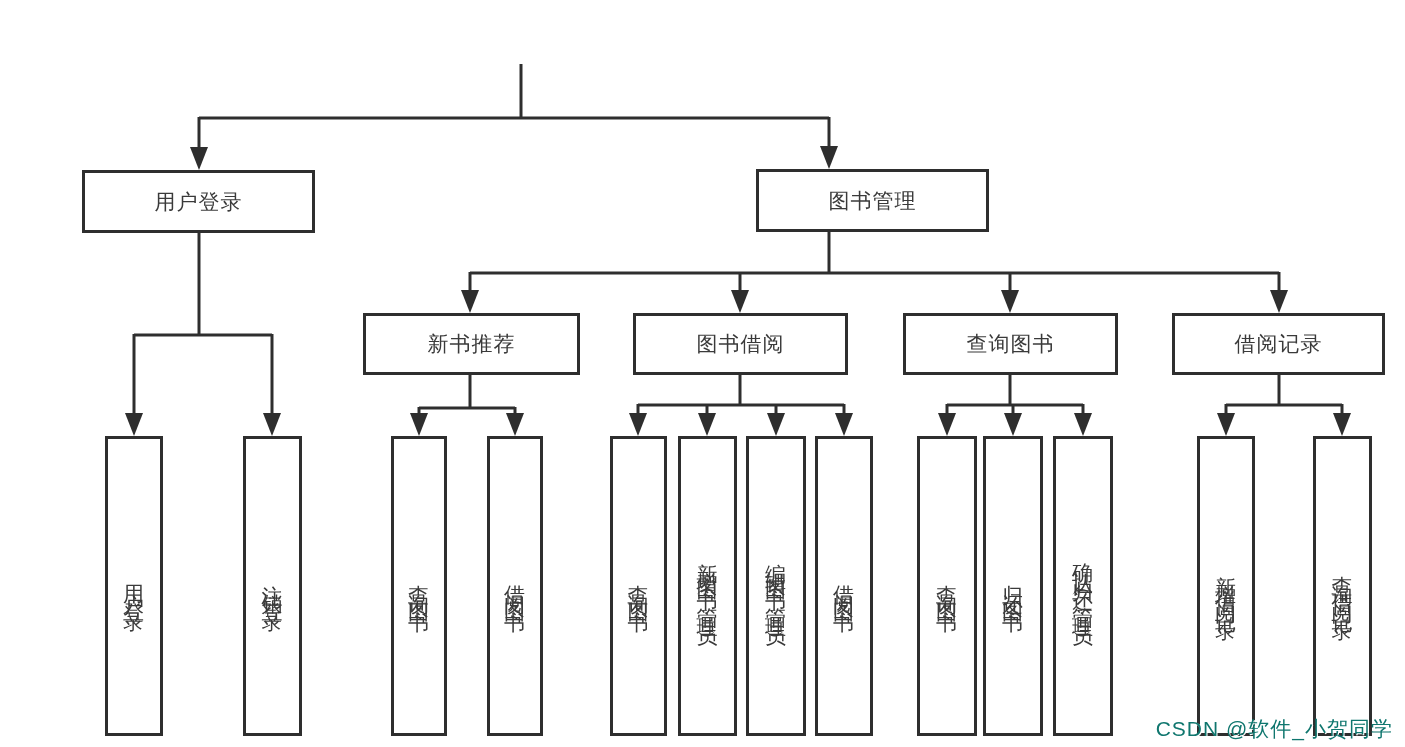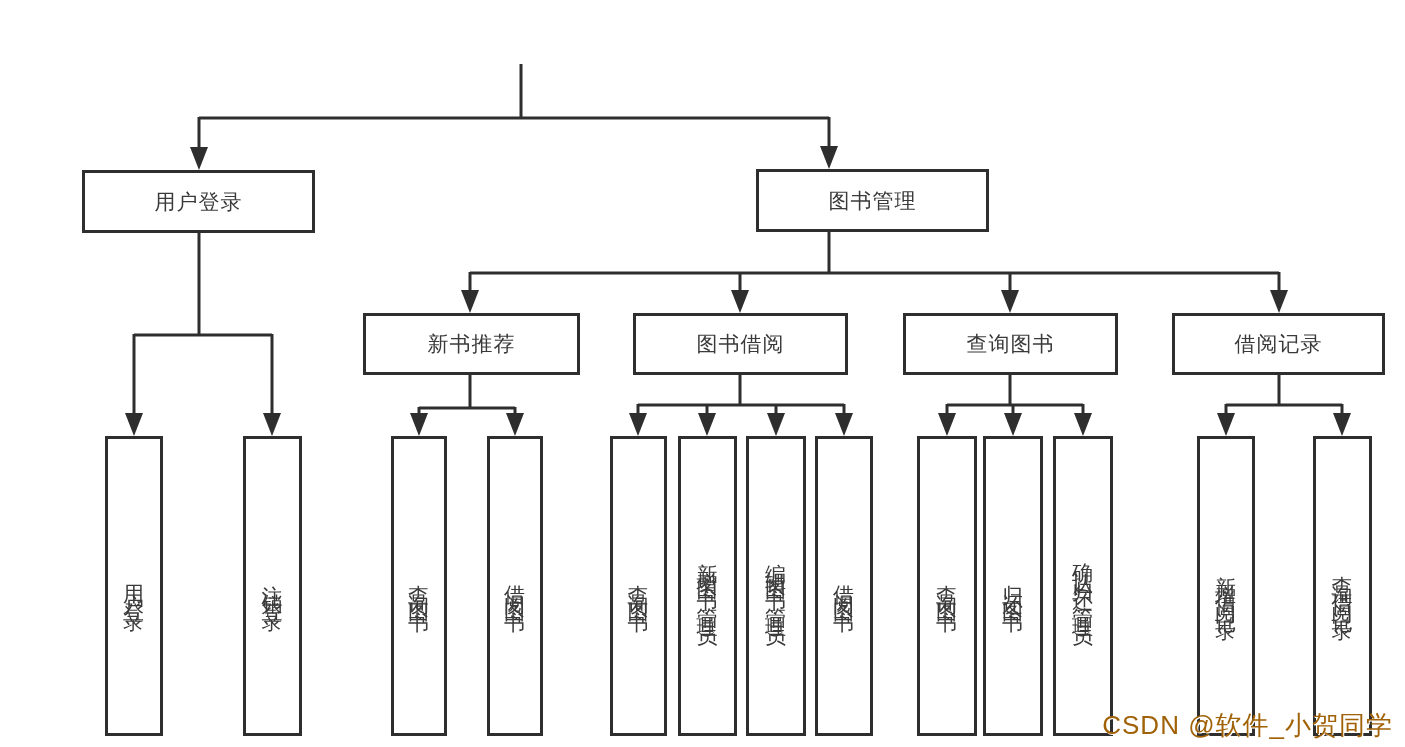--- a/index.html
+++ b/index.html
@@ -13,21 +13,21 @@
     border:3px solid #2e2e2e;display:flex;align-items:center;justify-content:center;
     z-index:2;font-size:21px;letter-spacing:1px;white-space:nowrap;
   }
   .vnode{letter-spacing:0;}
   .vnode .vlabel{
     writing-mode:vertical-rl;text-orientation:mixed;
     font-size:21px;letter-spacing:9px;line-height:1;
   }
   .watermark{
     position:absolute;right:12px;bottom:4px;z-index:3;
-    font-size:26px;color:#a16207;letter-spacing:1px;
+    font-size:21px;color:#0f766e;letter-spacing:1px;
     text-shadow:1px 1px 0 #ffffff;
   }
 </style>
 </head>
 <body>
 
 <div id="stage">
 
   <svg class="connectors" width="1405" height="747" viewBox="0 0 1405 747" stroke="#2e2e2e" stroke-width="3" fill="#2e2e2e">
 

